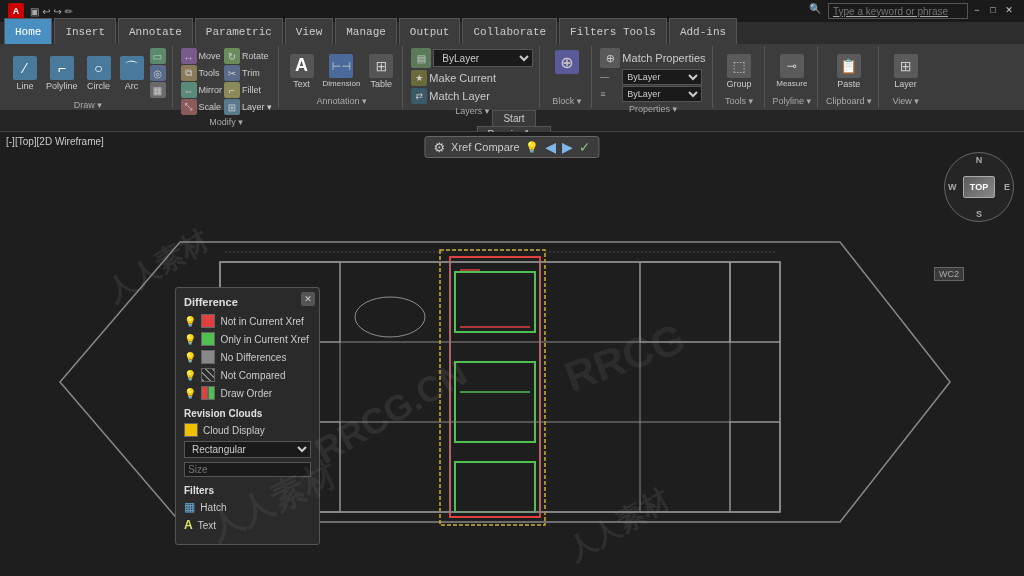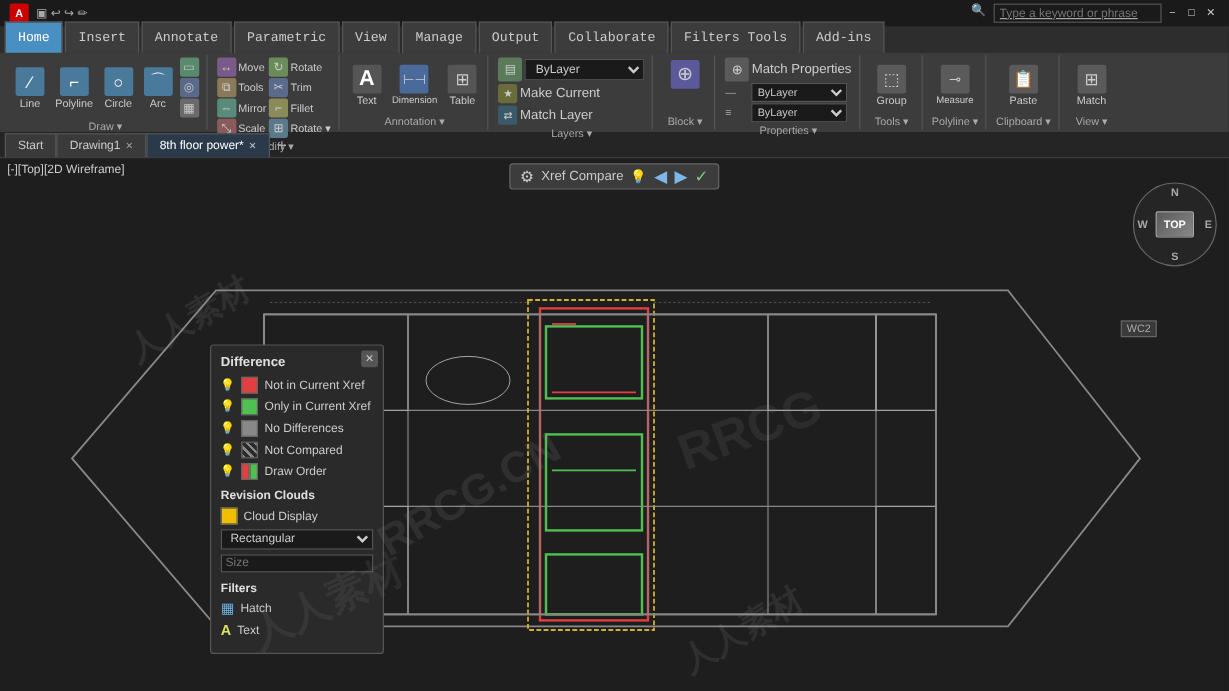--- a/index.html
+++ b/index.html
@@ -148,20 +148,21 @@
     }
 
     
     #tab-bar {
       height: 22px;
       background: #252525;
       display: flex;
       align-items: center;
       border-bottom: 1px solid #444;
       padding-left: 4px;
+      flex-direction: column;
     }
     .doc-tab {
       padding: 2px 10px;
       background: #3a3a3a;
       border: 1px solid #555;
       border-bottom: none;
       cursor: pointer;
       font-size: 10px;
       color: #ccc;
       height: 20px;
@@ -495,21 +496,21 @@
         <div class="ribbon-small-row">
           <div class="ribbon-icon-sm" style="background:#5a6a8b;">✂</div>
             <span>Trim</span>
         </div>
         <div class="ribbon-small-row">
           <div class="ribbon-icon-sm" style="background:#8b8b5a;">⌐</div>
             <span>Fillet</span>
         </div>
         <div class="ribbon-small-row">
           <div class="ribbon-icon-sm" style="background:#5a7a8b;">⊞</div>
-            <span>Rotate ▾</span>
+            <span>Layer ▾</span>
         </div>
       </div>
     </div>
     <div class="ribbon-group-label">Modify ▾</div>
   </div>
 
   <div class="ribbon-group">
     <div class="ribbon-group-content">
       <div class="ribbon-btn">
         <div class="ribbon-icon" style="background:#555;font-size:18px;color:#fff;font-weight:bold;">A</div>
@@ -601,21 +602,21 @@
         <span>Paste</span>
       </div>
     </div>
     <div class="ribbon-group-label">Clipboard ▾</div>
   </div>
 
   <div class="ribbon-group" style="border-right:none;">
     <div class="ribbon-group-content">
       <div class="ribbon-btn">
         <div class="ribbon-icon" style="background:#5a5a5a;font-size:14px;">⊞</div>
-        <span>Match</span>
+        <span>Layer</span>
       </div>
     </div>
     <div class="ribbon-group-label">View ▾</div>
   </div>
 </div>
 
 <div id="tab-bar">
   <div class="doc-tab">
     <span>Start</span>
   </div>

